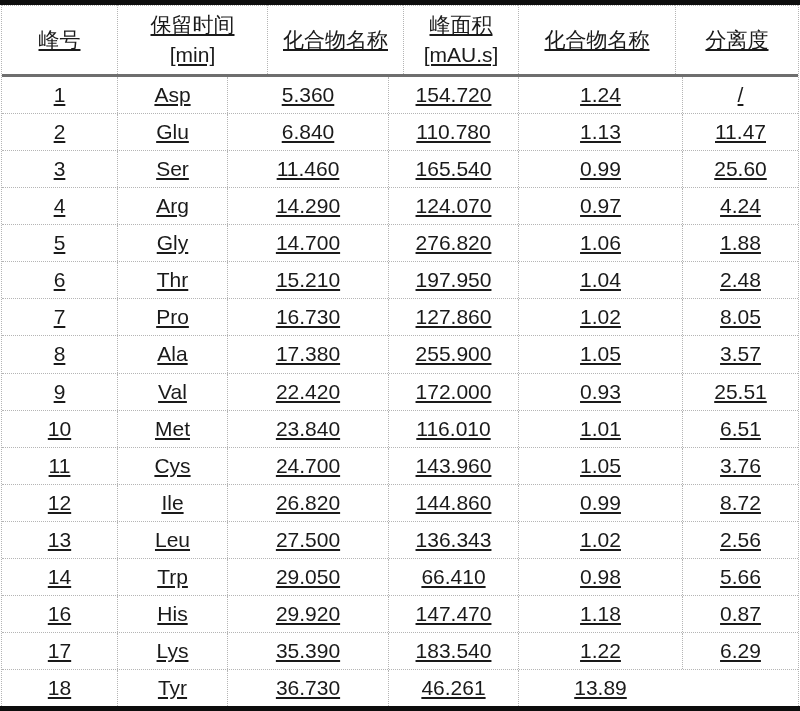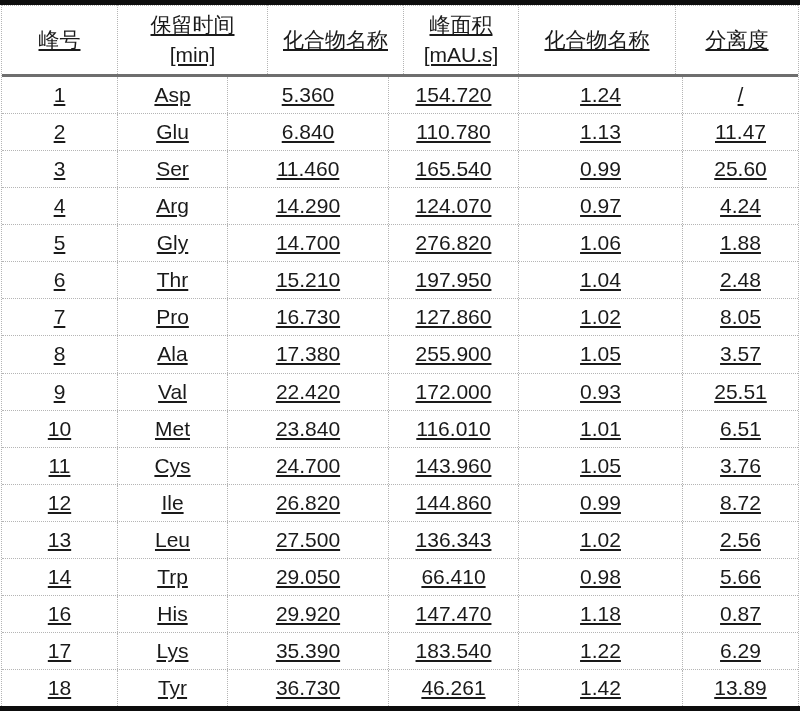--- a/index.html
+++ b/index.html
@@ -219,19 +219,18 @@
     <div class="cell">35.390</div>
     <div class="cell">183.540</div>
     <div class="cell">1.22</div>
     <div class="cell">6.29</div>
   </div>
         <div class="row">
     <div class="cell">18</div>
     <div class="cell">Tyr</div>
     <div class="cell">36.730</div>
     <div class="cell">46.261</div>
-    <div class="cell">1.42</div>
     <div class="cell">13.89</div>
   </div>
       </div>
 
   </div>
 </div>
 
 </body></html>

